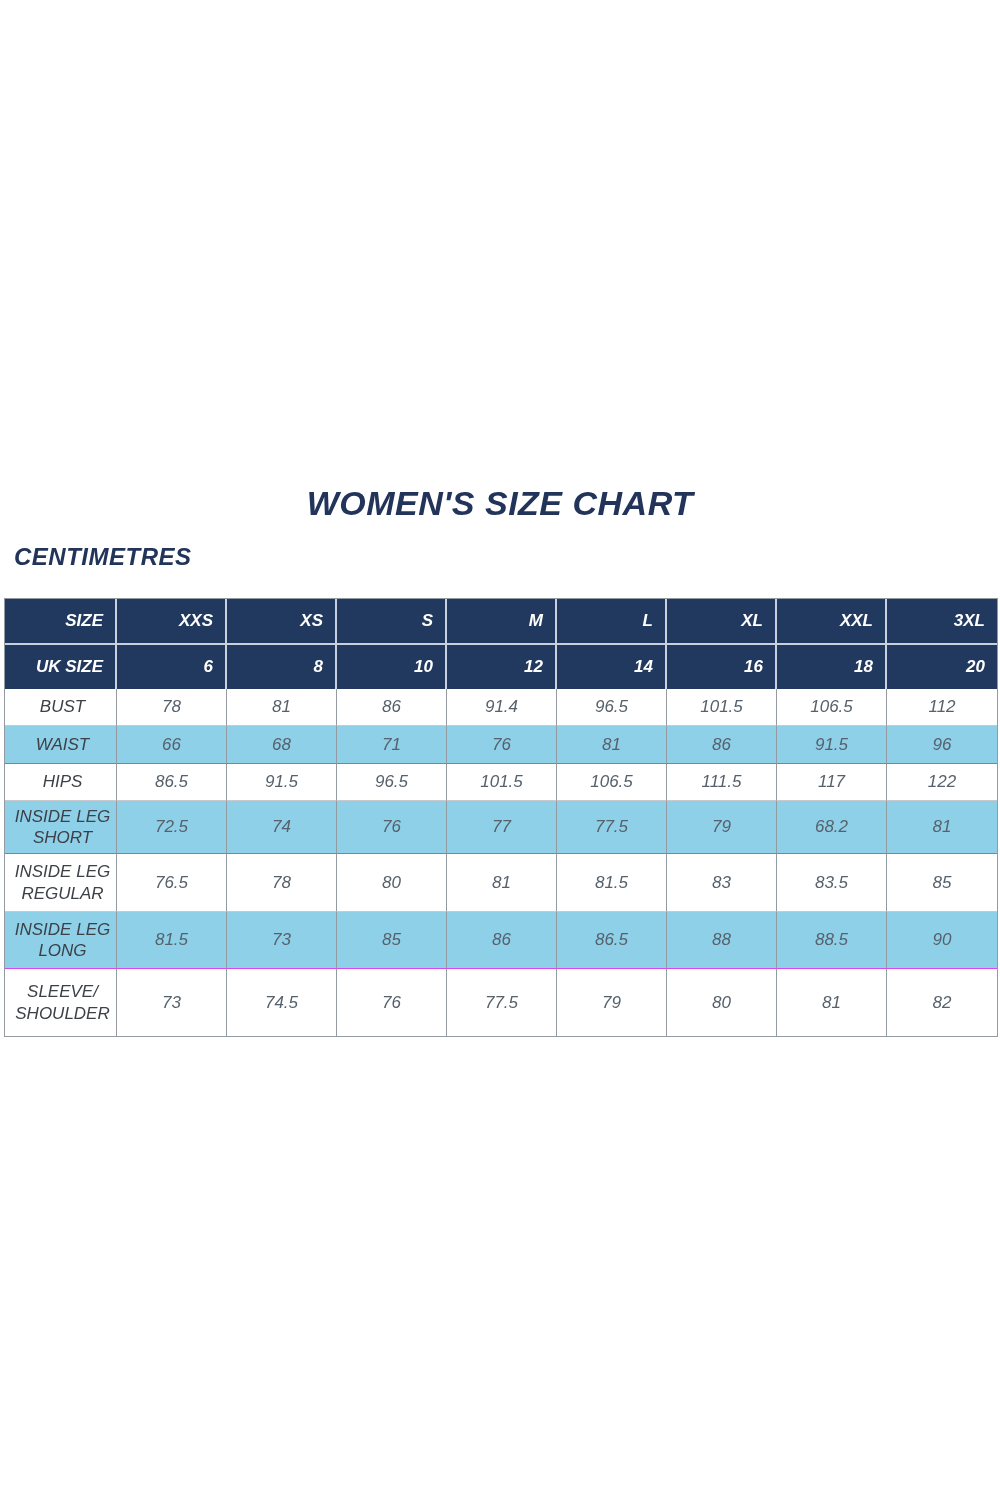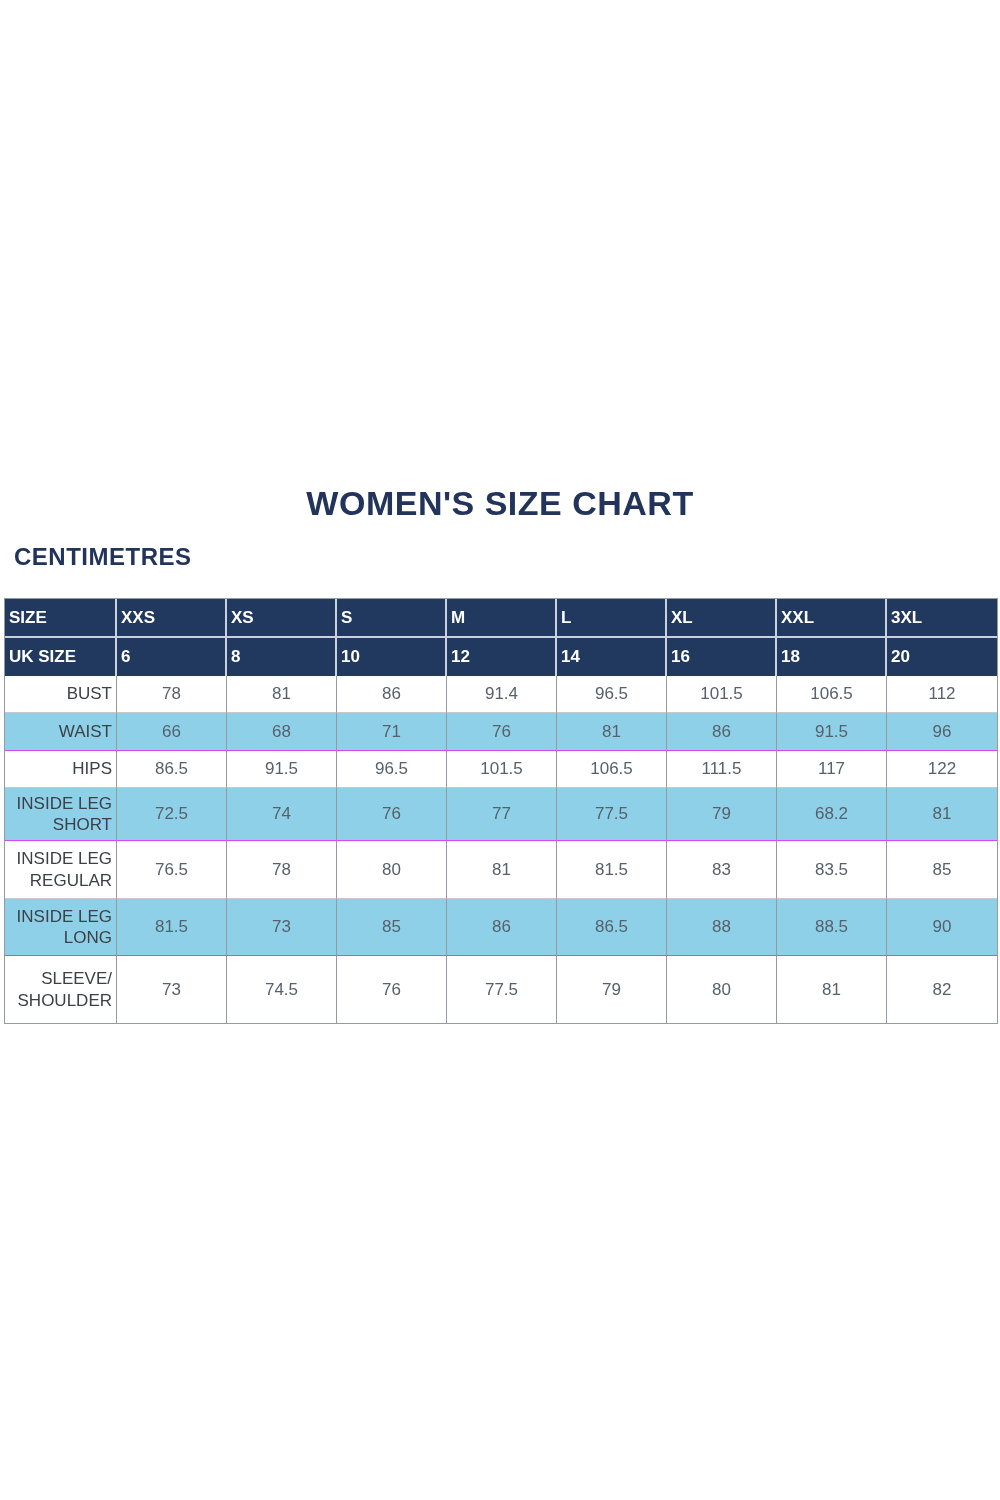--- a/index.html
+++ b/index.html
@@ -7,20 +7,21 @@
     padding: 0;
     background: #ffffff;
     font-family: "Liberation Sans", sans-serif;
   }
   .canvas {
     position: relative;
     width: 1000px;
     height: 1432px;
     background: #ffffff;
     overflow: hidden;
+    font-style: italic;
   }
   .page-title {
     position: absolute;
     top: 484px;
     left: 0;
     width: 1000px;
     text-align: center;
     font-size: 34px;
     font-weight: 700;
     letter-spacing: 0.5px;
@@ -42,43 +43,43 @@
     width: 992px;
     border-spacing: 0;
     table-layout: fixed;
     border: 1px solid #949aa1;
   }
   table.size-table th {
     background: #21395e;
     color: #ffffff;
     font-size: 17px;
     font-weight: 700;
-    text-align: left;
+    text-align: right;
     vertical-align: middle;
     border-right: 2px solid #c9d1de;
     border-bottom: 2px solid #c9d1de;
-    padding: 4px;
+    padding: 12px;
   }
   table.size-table tr.hdr2 th { border-bottom: none; }
   table.size-table th:last-child { border-right: none; }
   table.size-table td {
     font-size: 17px;
     color: #56616b;
     text-align: center;
     vertical-align: middle;
     border-right: 1px solid #949aa1;
     border-bottom: 1px solid #c7cacd;
     padding: 0;
     background: #ffffff;
   }
   table.size-table td:last-child { border-right: none; text-align: center; }
   table.size-table tr:last-child td { border-bottom: none; }
   table.size-table tr.shaded td { background: #8fd0e9; border-bottom: 1px solid #d946ef; }
   table.size-table td.row-label {
-    text-align: right;
+    text-align: center;
     padding-left: 8px;
     padding-right: 4px;
     color: #3c4147;
     white-space: pre-line;
     line-height: 1.25;
   }
   tr.h-hdr1 { height: 39px; }
   tr.h-hdr2 { height: 38px; }
   tr.h-bust { height: 37px; }
   tr.h-waist { height: 38px; }

